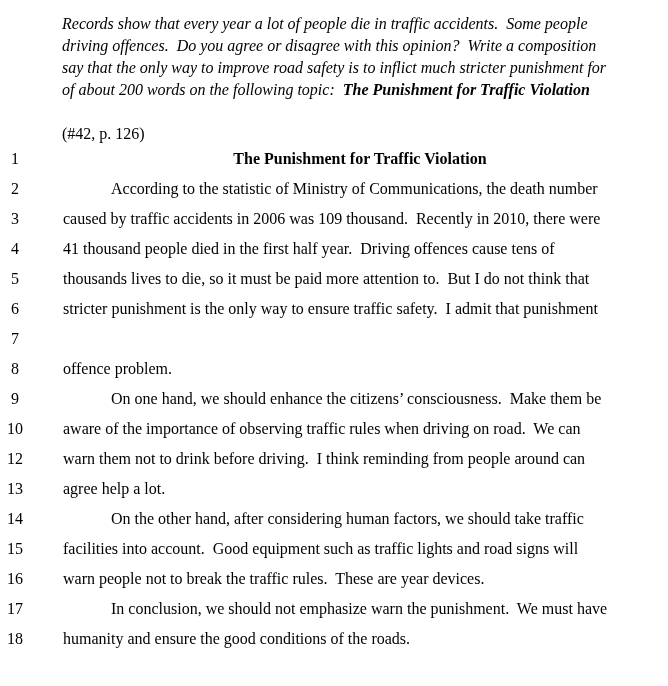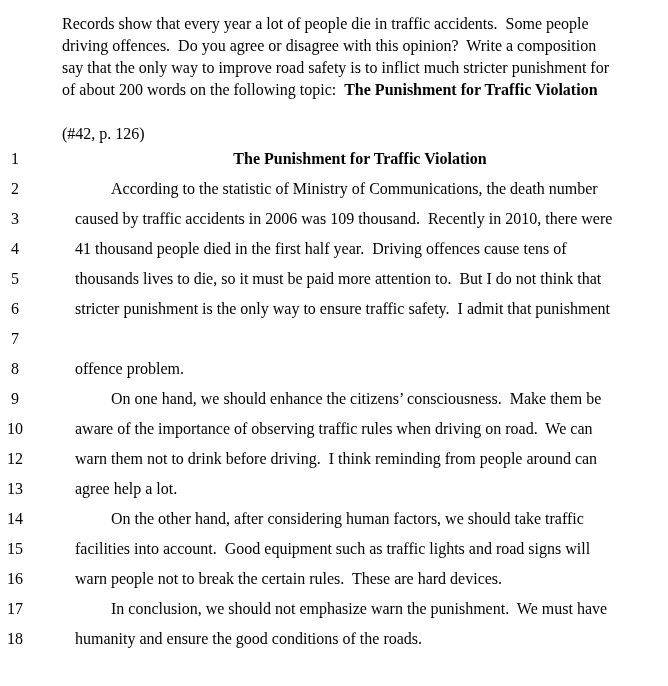--- a/index.html
+++ b/index.html
@@ -13,21 +13,21 @@
     position: relative;
     overflow: hidden;
   }
   .page { position: absolute; inset: 0; }
   .intro {
     position: absolute;
     left: 62px;
     top: 13px;
     line-height: 22px;
   }
-  .intro-line { white-space: pre; }
+  .intro-line { white-space: pre; font-style: italic; }
   .intro-line b { font-weight: bold; }
   .source {
     position: absolute;
     left: 62px;
     top: 125px;
     white-space: pre;
   }
   .essay {
     position: absolute;
     left: 0;
@@ -38,21 +38,21 @@
     display: flex;
     height: 30px;
     line-height: 30px;
   }
   .num {
     flex: 0 0 30px;
     width: 30px;
     text-align: center;
   }
   .txt {
-    margin-left: 45px;
+    margin-left: 33px;
     white-space: pre;
   }
   .txt.indent { margin-left: 81px; }
   .title-row .txt {
     margin-left: 33px;
     width: 594px;
     text-align: center;
     font-weight: bold;
   }
 </style>
@@ -137,21 +137,21 @@
       <div class="txt indent">On the other hand, after considering human factors, we should take traffic</div>
     </div>
 
     <div class="row">
       <div class="num">15</div>
       <div class="txt">facilities into account.  Good equipment such as traffic lights and road signs will</div>
     </div>
 
     <div class="row">
       <div class="num">16</div>
-      <div class="txt">warn people not to break the certain rules.  These are hard devices.</div>
+      <div class="txt">warn people not to break the traffic rules.  These are year devices.</div>
     </div>
 
     <div class="row">
       <div class="num">17</div>
       <div class="txt indent">In conclusion, we should not emphasize warn the punishment.  We must have</div>
     </div>
 
     <div class="row">
       <div class="num">18</div>
       <div class="txt">humanity and ensure the good conditions of the roads.</div>

